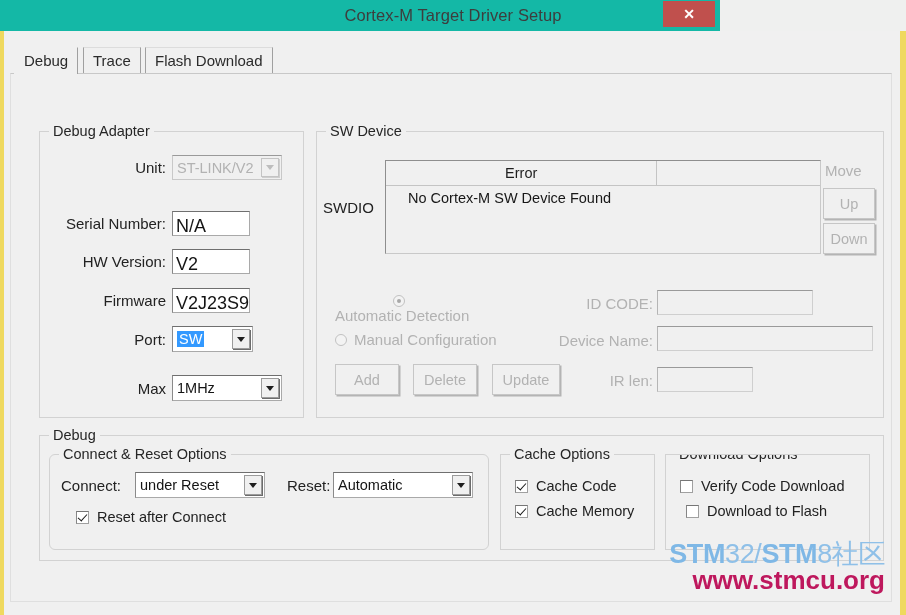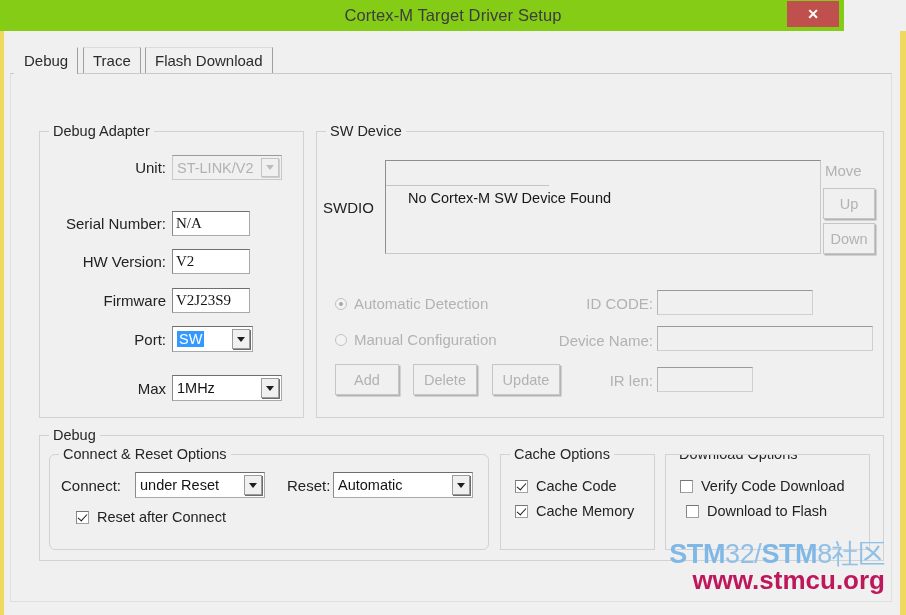--- a/index.html
+++ b/index.html
@@ -17,23 +17,23 @@
     height: 615px;
     overflow: hidden;
     background: #eff0ef;
     box-sizing: border-box;
   }
 
   
   .titlebar {
     position: absolute;
     left: 0; top: 0;
-    width: 844px;
+    width: 720px;
     height: 31px;
-    background: #84cc16;
+    background: #14b8a6;
     box-sizing: border-box;
   }
   .titlebar-text {
     position: absolute;
     left: 0; top: 0;
     width: 906px;
     line-height: 31px;
     text-align: center;
     font-size: 16.5px;
     color: #3d3d3d;
@@ -155,27 +155,26 @@
   .lbl.right { text-align: right; }
 
   
   .tf {
     position: absolute;
     box-sizing: border-box;
     background: #ffffff;
     border: 1px solid #a9a9a9;
     border-top-color: #6f6f6f;
     border-left-color: #878787;
-    font-size: 15px;
+    font-size: 18px;
     color: #141414;
     padding: 1px 3px;
     line-height: 1.45;
     overflow: hidden;
     white-space: nowrap;
-    font-family: Liberation Serif, serif;
   }
   .tf.dis {
     background: #f0f0f0;
     color: #b2b2b2;
     border-color: #cfcfcf;
     border-top-color: #9a9a9a;
     border-left-color: #b5b5b5;
   }
 
   
@@ -447,32 +446,33 @@
         </div>
       </div>
 
       <div class="group" style="left:305px; top:57px; width:568px; height:287px;">
         <div class="gtitle">SW Device</div>
 
         <div class="lbl" style="left:6px; top:67px;">SWDIO</div>
 
         <div class="listview" style="left:68px; top:28px; width:436px; height:94px;">
           <div class="lv-header">
+            <div class="lv-col" style="width:272px;">Error</div>
             <div class="lv-col" style="width:163px; border-right:none;"></div>
           </div>
           <div class="lv-row">
             <span>No Cortex-M SW Device Found</span>
           </div>
         </div>
 
         <div class="lbl dis" style="left:508px; top:30px;">Move</div>
         <div class="btn dis" style="left:506px; top:56px; width:52px; height:31px;">Up</div>
         <div class="btn dis" style="left:506px; top:91px; width:52px; height:31px;">Down</div>
 
-        <div class="radio-row" style="left:18px; top:163px;">
+        <div class="radio-row" style="left:18px; top:163px;flex-direction:column;">
           <span class="radio checked"></span>
           <span class="lbl dis" style="position:static;">Automatic Detection</span>
         </div>
         <div class="radio-row" style="left:18px; top:199px;">
           <span class="radio"></span>
           <span class="lbl dis" style="position:static;">Manual Configuration</span>
         </div>
 
         <div class="lbl dis right" style="left:180px; top:163px; width:156px;">ID CODE:</div>
         <div class="tf dis" style="left:340px; top:158px; width:156px; height:25px;"></div>

